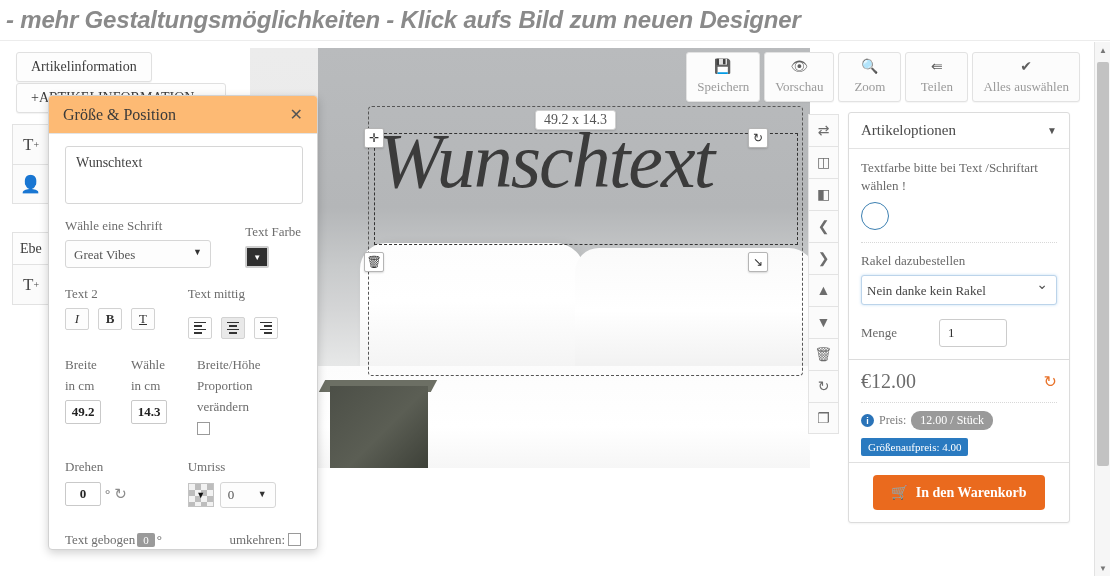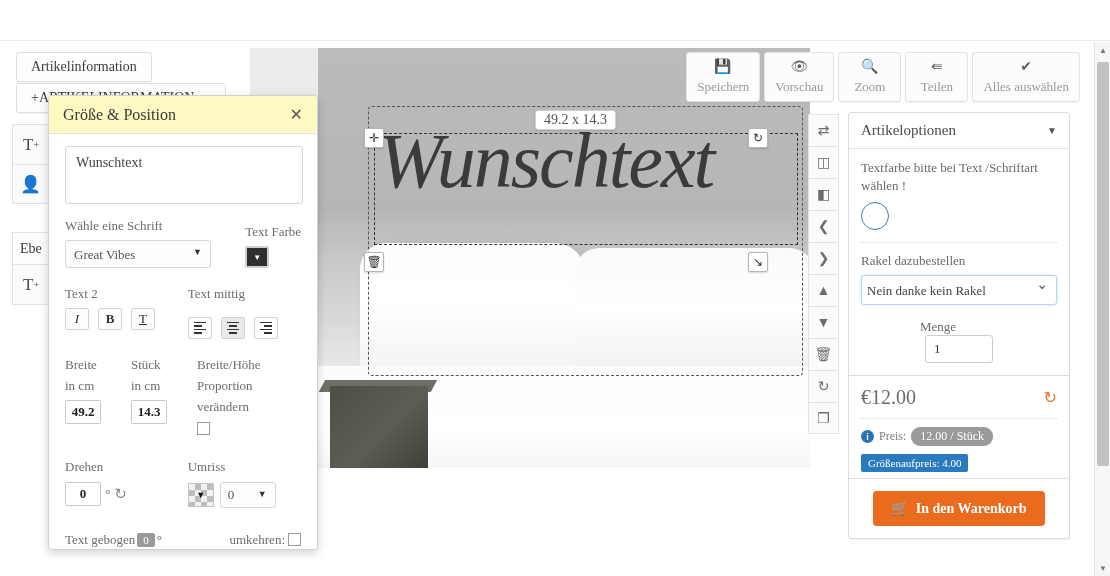--- a/index.html
+++ b/index.html
@@ -204,21 +204,21 @@
     background:#fff; font-size:13px; color:#444;
     font-family:"Liberation Serif", serif;
     box-shadow:0 0 3px rgba(100,170,230,.4);
     -webkit-appearance:none; appearance:none;
   }
   .sel-arrow { position:relative; }
   .sel-arrow::after {
     content:"⌄"; position:absolute; right:9px; top:1px;
     font-size:14px; color:#555; pointer-events:none;
   }
-  .menge-row { display:flex; align-items:center; margin-top:14px;flex-direction:column; }
+  .menge-row { display:flex; align-items:center; margin-top:14px; }
   .menge-lbl { font-size:13px; color:#6a6a6a; width:78px; }
   .menge-inp {
     width:68px; height:28px; border:1px solid #ccc; border-radius:3px;
     padding:0 8px; font-size:13px; color:#333;
     font-family:"Liberation Serif", serif;
   }
   .price-sec { border-top:1px solid #dcdcdc; padding:10px 12px 6px; }
   .price-row { display:flex; align-items:center; justify-content:space-between; }
   .price-val { font-size:20px; color:#6b6b6b; }
   .refresh { color:#e8732b; font-size:16px; }
@@ -249,21 +249,21 @@
   
   .dialog {
     position:absolute; left:48px; top:95px; width:270px; height:455px;
     background:#fff; border:1px solid #d2d2d2; border-radius:4px;
     box-shadow:0 3px 10px rgba(0,0,0,.18);
     z-index:20; overflow:hidden;
   }
   .dlg-head {
     display:flex; align-items:center; justify-content:space-between;
     padding:9px 14px; border-bottom:1px solid #e4e4e4;
-    background:#fef9c3;
+    background:#fdba74;
   }
   .dlg-title { font-size:16px; color:#3a3a3a; }
   .dlg-close { font-size:16px; color:#555; }
   .dlg-body { padding:12px 16px; }
   .ta {
     width:238px; height:58px; border:1px solid #d6d6d6; border-radius:3px;
     padding:8px 10px; font-size:14px; color:#444; resize:none;
     font-family:"Liberation Serif", serif;
   }
   .row { display:flex; }
@@ -336,20 +336,21 @@
     background:#c2c2c2; border-radius:2px;
   }
   .hrule { position:absolute; left:0; top:40px; width:1110px; height:1px; background:#ececec; }
 </style>
 </head>
 <body>
 
 <div id="app">
 
   <div class="banner">
+      <span class="rest"> - mehr Gestaltungsmöglichkeiten - Klick aufs Bild zum neuen Designer</span>
   </div>
   <div class="hrule"></div>
 
   <div class="tab-info">Artikelinformation</div>
   <div class="tab-art">+ARTIKELINFORMATION</div>
 
   <div class="rail">
     <div class="rail-btn">T<sup style="font-size:10px">+</sup></div>
     <div class="rail-btn">👤</div>
   </div>
@@ -525,21 +526,21 @@
         </div>
       </div>
 
       <div class="row" style="margin-top:18px;">
         <div style="width:66px">
           <div class="lbl">Breite</div>
           <div class="lbl" style="margin-top:5px">in cm</div>
           <input class="num-inp" style="margin-top: 6px;" value="49.2">
         </div>
         <div style="width:66px">
-          <div class="lbl">Stück</div>
+          <div class="lbl">Wähle</div>
           <div class="lbl" style="margin-top:5px">in cm</div>
           <input class="num-inp" style="margin-top: 6px;" value="14.3">
         </div>
         <div style="width:100px">
           <div class="lbl">Breite/Höhe</div>
           <div class="lbl" style="margin-top:5px">Proportion</div>
           <div class="lbl" style="margin-top:5px">verändern</div>
           <span class="chk" style="margin-top:7px"></span>
         </div>
       </div>

